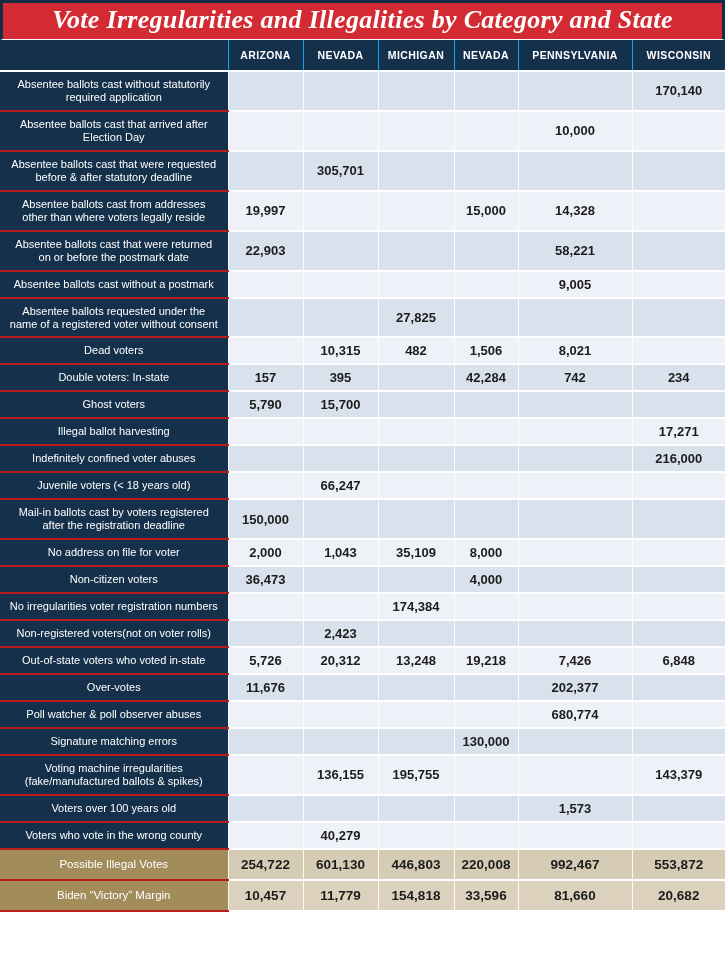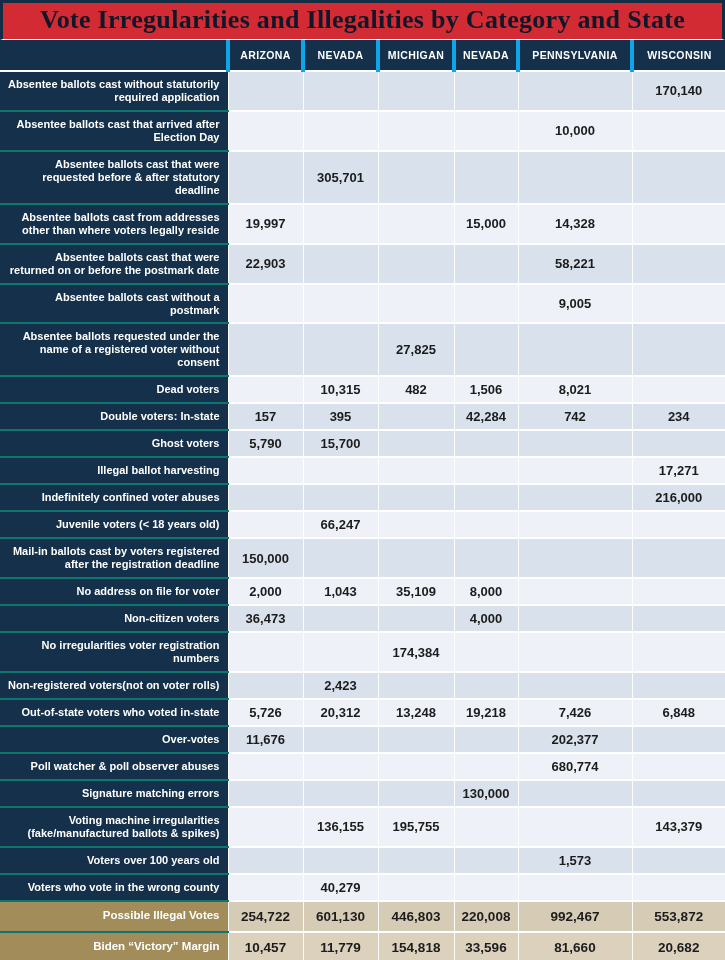--- a/index.html
+++ b/index.html
@@ -17,55 +17,56 @@
     width: 725px;
   }
   .banner {
     background: #d22b33;
     border: 3px solid #132e44;
     border-bottom: 1px solid #ffffff;
     text-align: center;
     padding: 2px 0 4px 0;
   }
   .banner .title {
-    color: #0f172a;
+    color: #ffffff;
     font-family: "Liberation Serif", serif;
     font-weight: bold;
     font-size: 26px;
     letter-spacing: 0.3px;
     line-height: 1.15;
+    font-style: italic;
   }
   table.vote-table {
     border-collapse: collapse;
     table-layout: fixed;
     width: 725px;
   }
   thead th {
     background: #14304a;
     color: #ffffff;
     font-size: 10.5px;
     font-weight: bold;
     letter-spacing: 0.4px;
     text-align: center;
     padding: 9px 2px;
-    border-left: 4px solid #0ea5e9;
+    border-left: 1px solid #0ea5e9;
     border-bottom: 2px solid #ffffff;
   }
   thead th.corner {
     border-left: none;
   }
   tbody th.cat {
     background: #14304a;
     color: #ffffff;
-    text-align: right;
+    text-align: center;
     font-size: 11px;
-    font-weight: bold;
+    font-weight: normal;
     line-height: 1.18;
     padding: 6px 8px;
-    border-bottom: 2px solid #0f766e;
+    border-bottom: 2px solid #b91c1c;
   }
   tbody td {
     text-align: center;
     vertical-align: middle;
     font-weight: bold;
     font-size: 13px;
     color: #1c1c1c;
     padding: 4px 2px;
     border-left: 1px solid rgba(255,255,255,0.9);
     border-bottom: 2px solid #ffffff;

